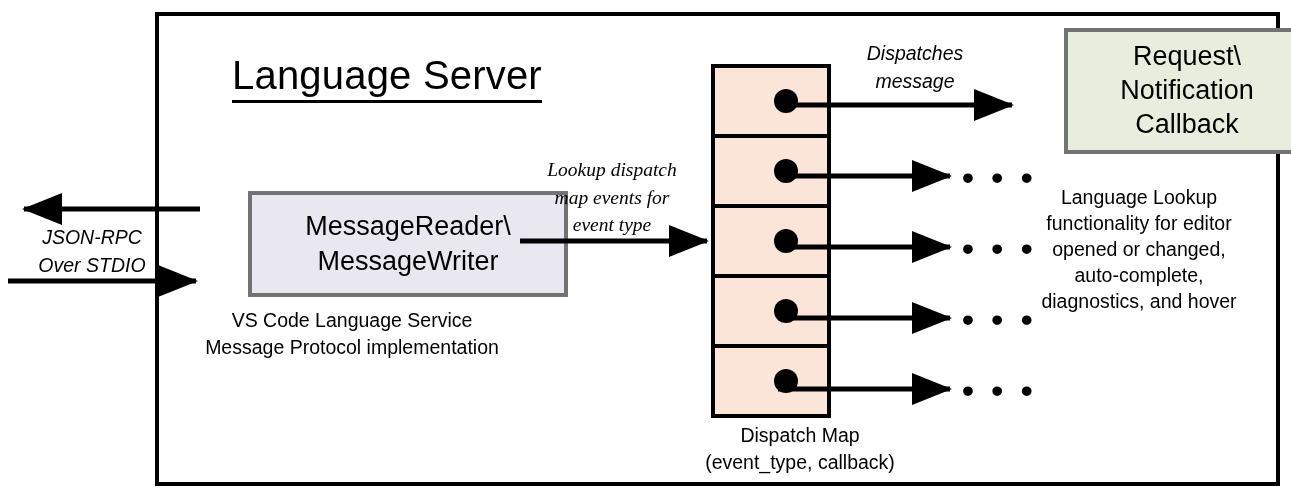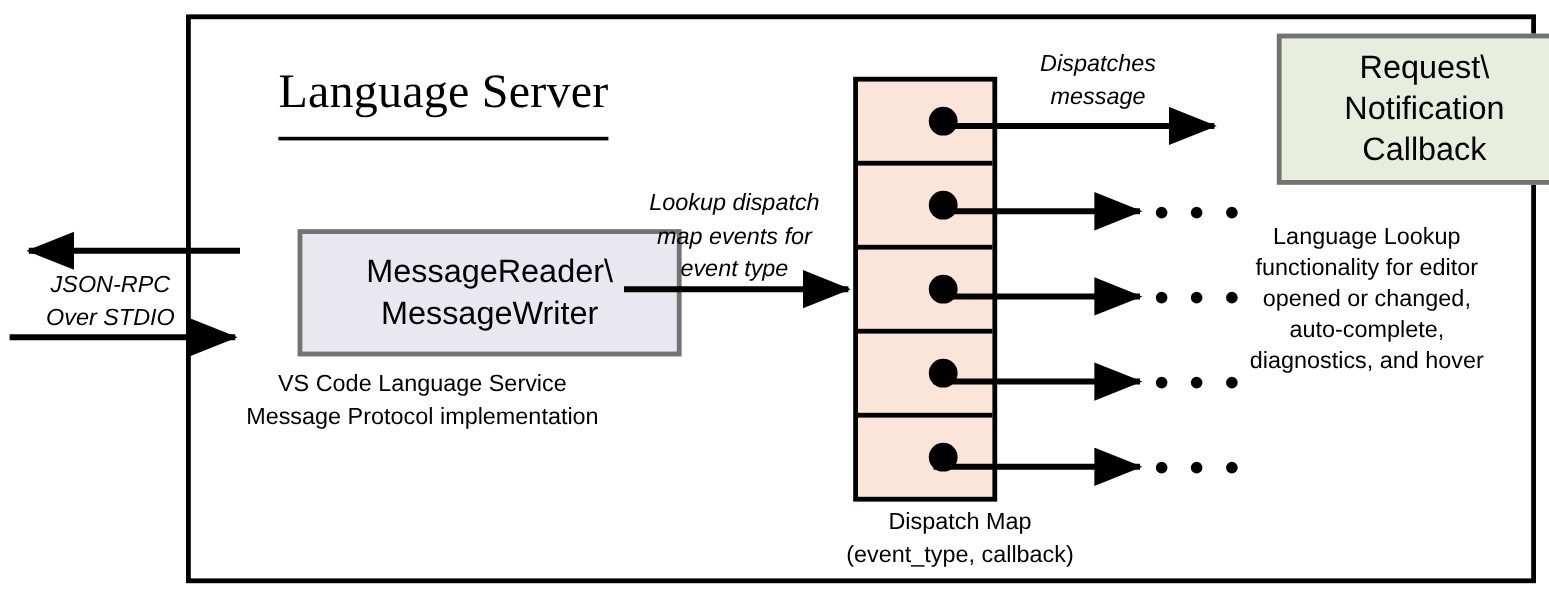--- a/index.html
+++ b/index.html
@@ -32,22 +32,21 @@
   
   .server-title {
     position: absolute;
     left: 232px;
     top: 52px;
     font-size: 40px;
     line-height: 1.18;
     letter-spacing: 0.2px;
     white-space: nowrap;
     border-bottom: 3px solid #000;
-    padding-bottom: 15px;
-    font-family: Liberation Serif, serif;
+    padding-bottom: 1px;
   }
   
   .box {
     position: absolute;
     box-sizing: border-box;
     border: 4px solid #737373;
     display: flex;
     align-items: center;
     justify-content: center;
     text-align: center;
@@ -104,20 +103,21 @@
   }
   .lbl-jsonrpc {
     left: 12px;
     top: 224px;
     width: 160px;
   }
   .lbl-lookup {
     left: 512px;
     top: 156px;
     width: 200px;
+    font-family: Liberation Serif, serif;
   }
   .lbl-dispatches {
     left: 830px;
     top: 40px;
     width: 170px;
   }
   
   .dispatch-map {
     position: absolute;
     left: 711px;

